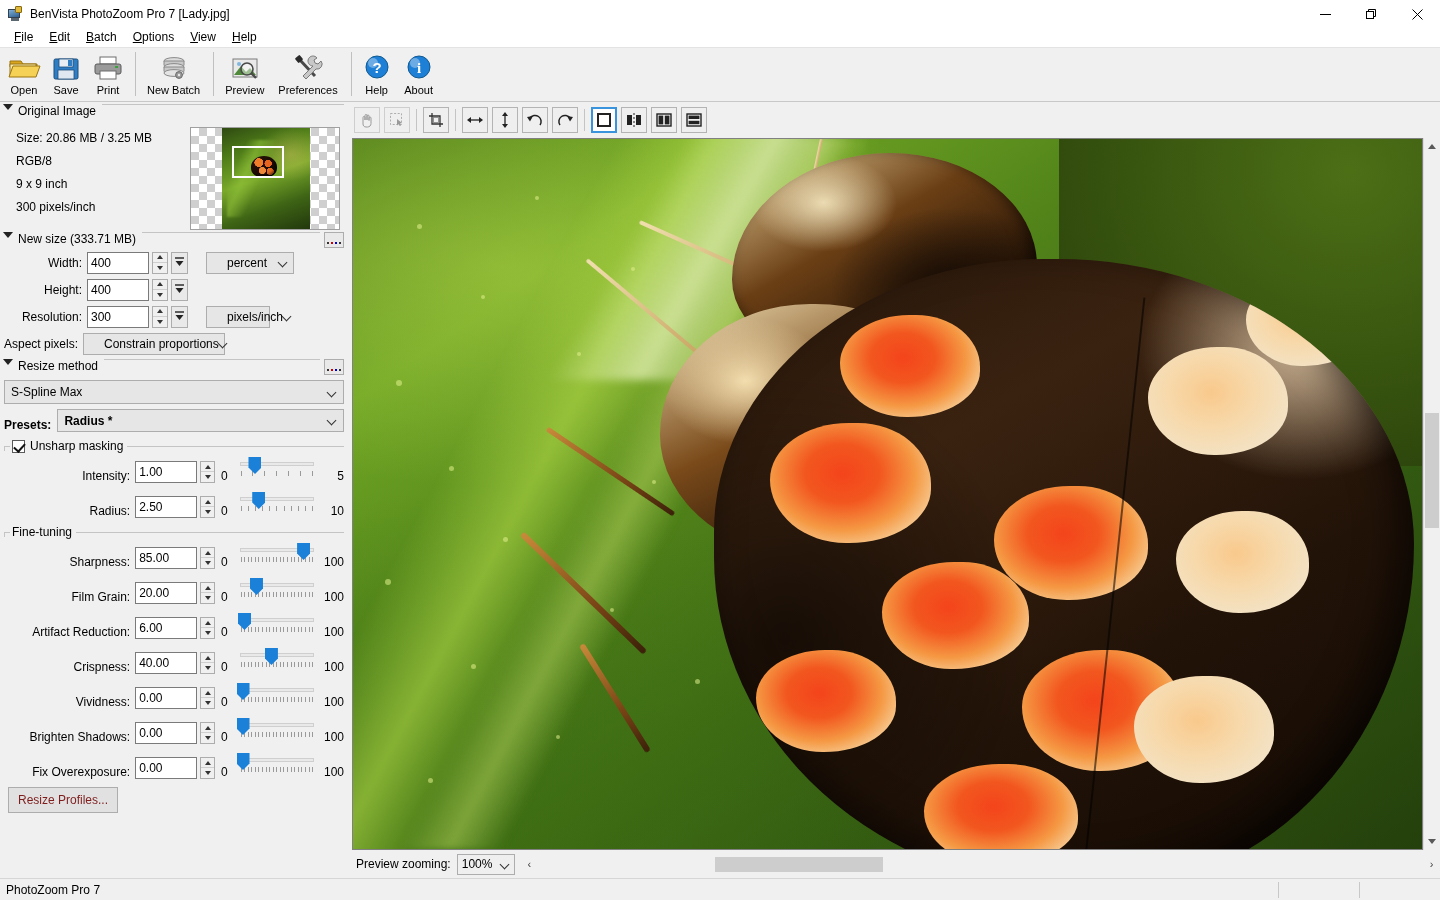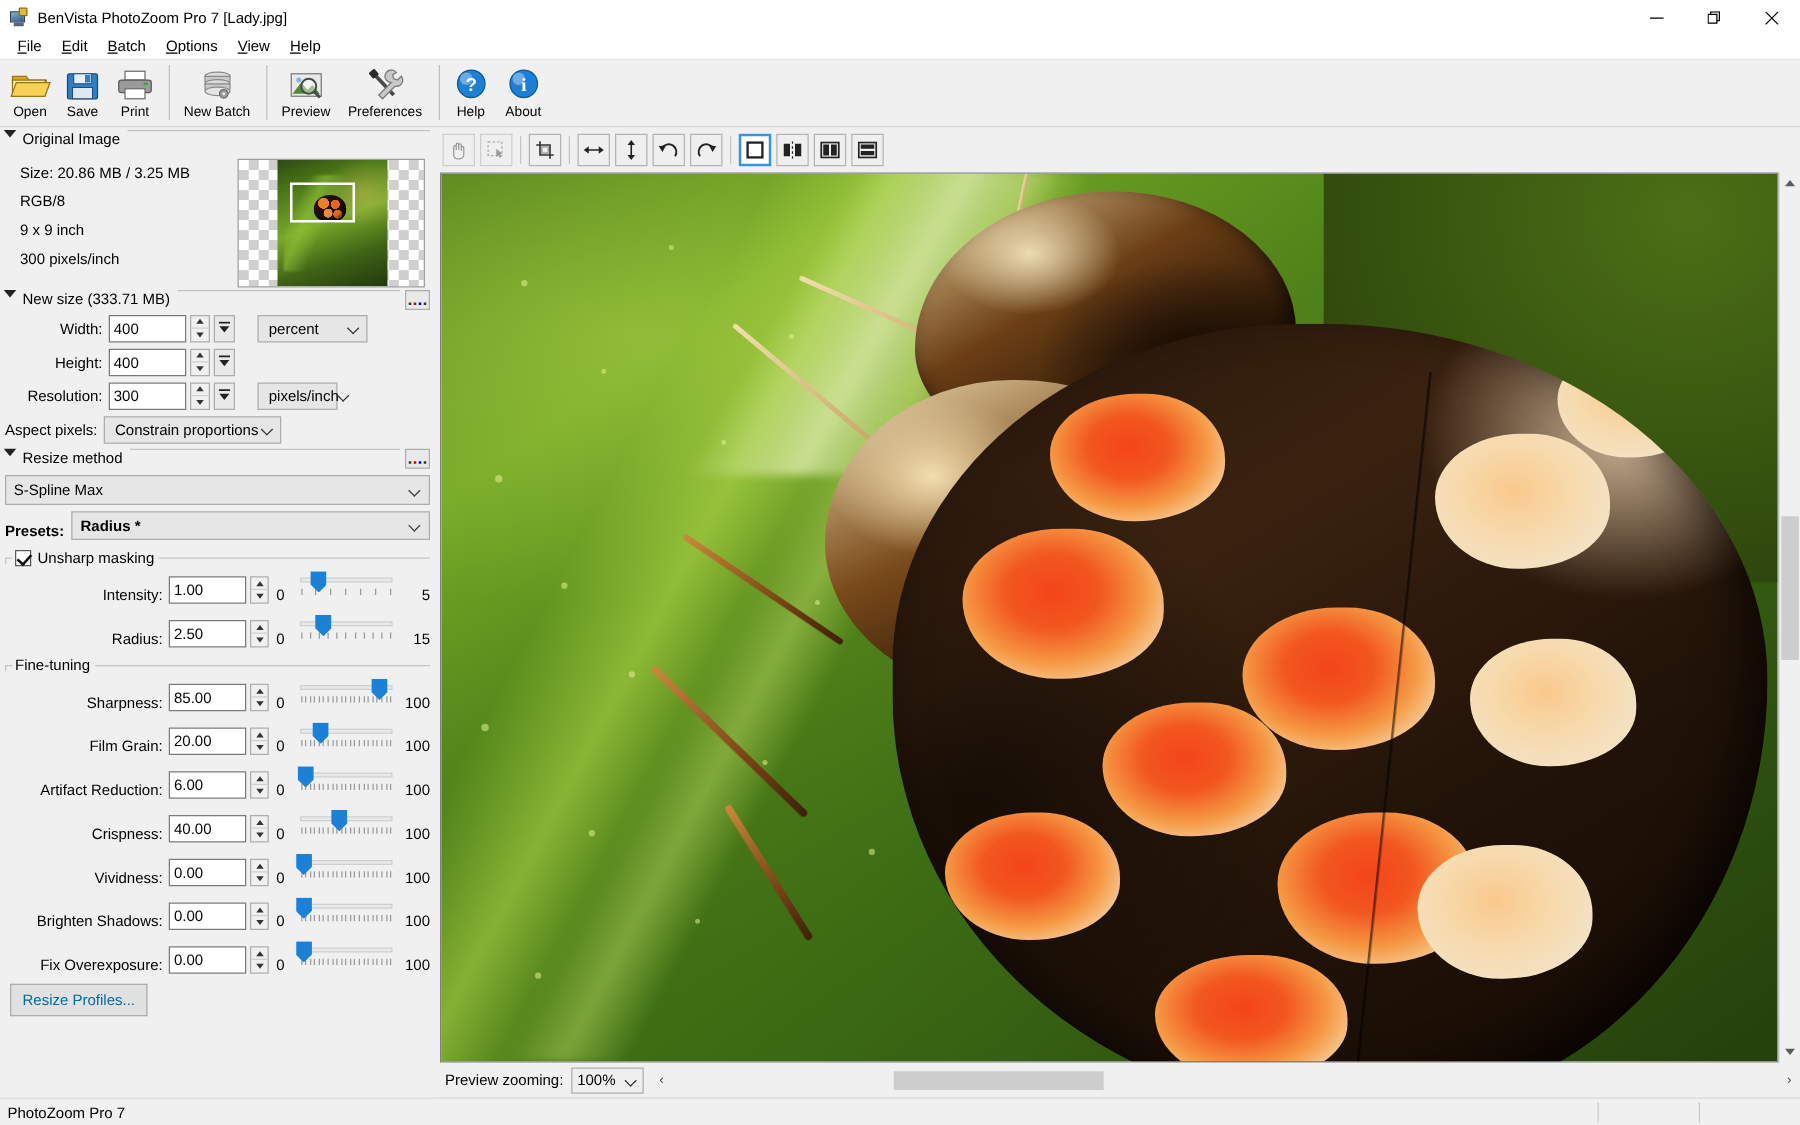--- a/index.html
+++ b/index.html
@@ -241,21 +241,21 @@
     background: #e9e9e9;
     margin-left: 3px;
     display: flex; align-items: center; justify-content: center;
   }
   .lockbtn svg { display: block; }
   .selbox {
     height: 22px;
     border: 1px solid #adadad;
     background: #e6e6e6;
     display: flex; align-items: center;
-    padding: 0 4px 0 8px;
+    padding: 0 4px 0 20px;
     font-size: 12px; color: #000;
     white-space: nowrap;
   }
   .selbox .cv {
     margin-left: auto; padding-left: 10px;
     color: #444; font-size: 10px;
   }
   .chev { width:9px;height:9px;display:inline-block;position:relative;margin-left:8px;}
   .chev:after{
     content:""; position:absolute; left:0; top:1px;
@@ -356,21 +356,21 @@
     clip-path: polygon(0 0, 100% 0, 100% 62%, 50% 100%, 0 62%);
     transform: translateX(-6px);
   }
 
   .btn {
     border: 1px solid #adadad;
     background: #e1e1e1;
     font-family: "Liberation Sans", sans-serif;
     font-size: 12px;
     padding: 5px 9px;
-    color: #0369a1;
+    color: #7f1d1d;
   }
 
   
   .rightpanel {
     flex: 1 1 auto;
     display: flex; flex-direction: column;
     min-width: 0;
     background: #f0f0f0;
   }
   .ptoolbar {
@@ -904,21 +904,21 @@
                 <span></span>
                 <span></span>
                 <span></span>
                 <span></span>
                 <span></span>
                 <span></span>
                 <span></span>
               </div>
             <div class="knob" style="left:25%"></div>
           </div>
-          <div class="maxv">15</div>
+          <div class="maxv">10</div>
         </div>
       </div>
 
       <div class="grp">
         <div class="topline"></div>
           <div class="leftnub"></div>
         <div class="legend">
           <span class="ltext" style="margin-left:0">Fine-tuning</span>
         </div>
 

